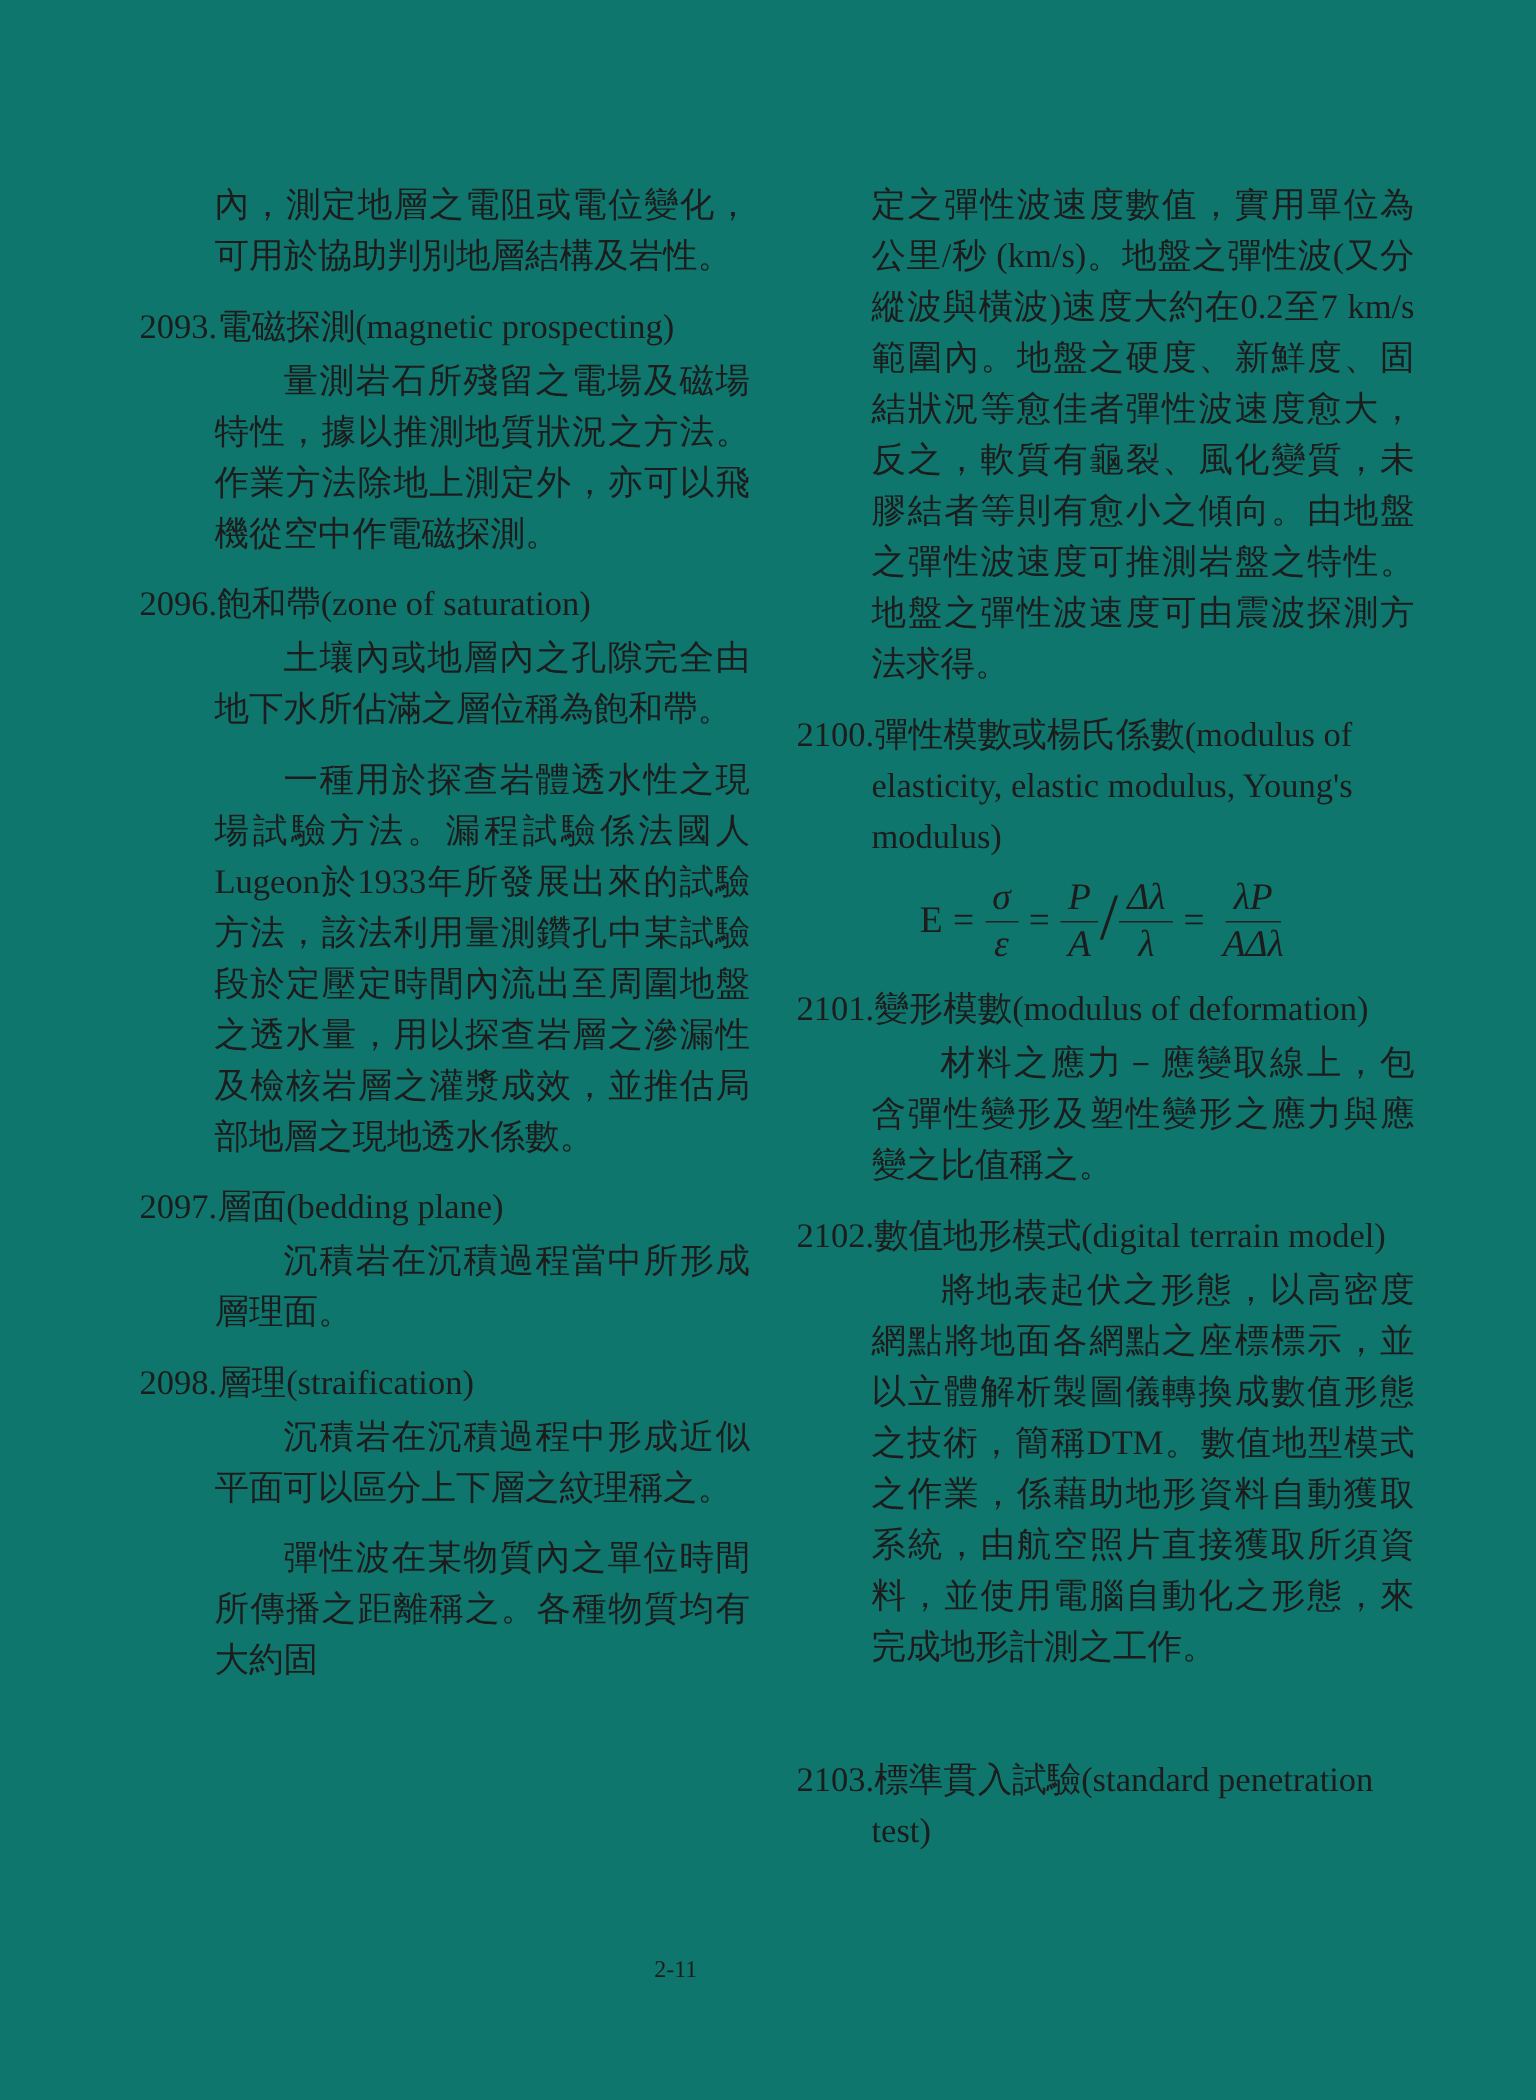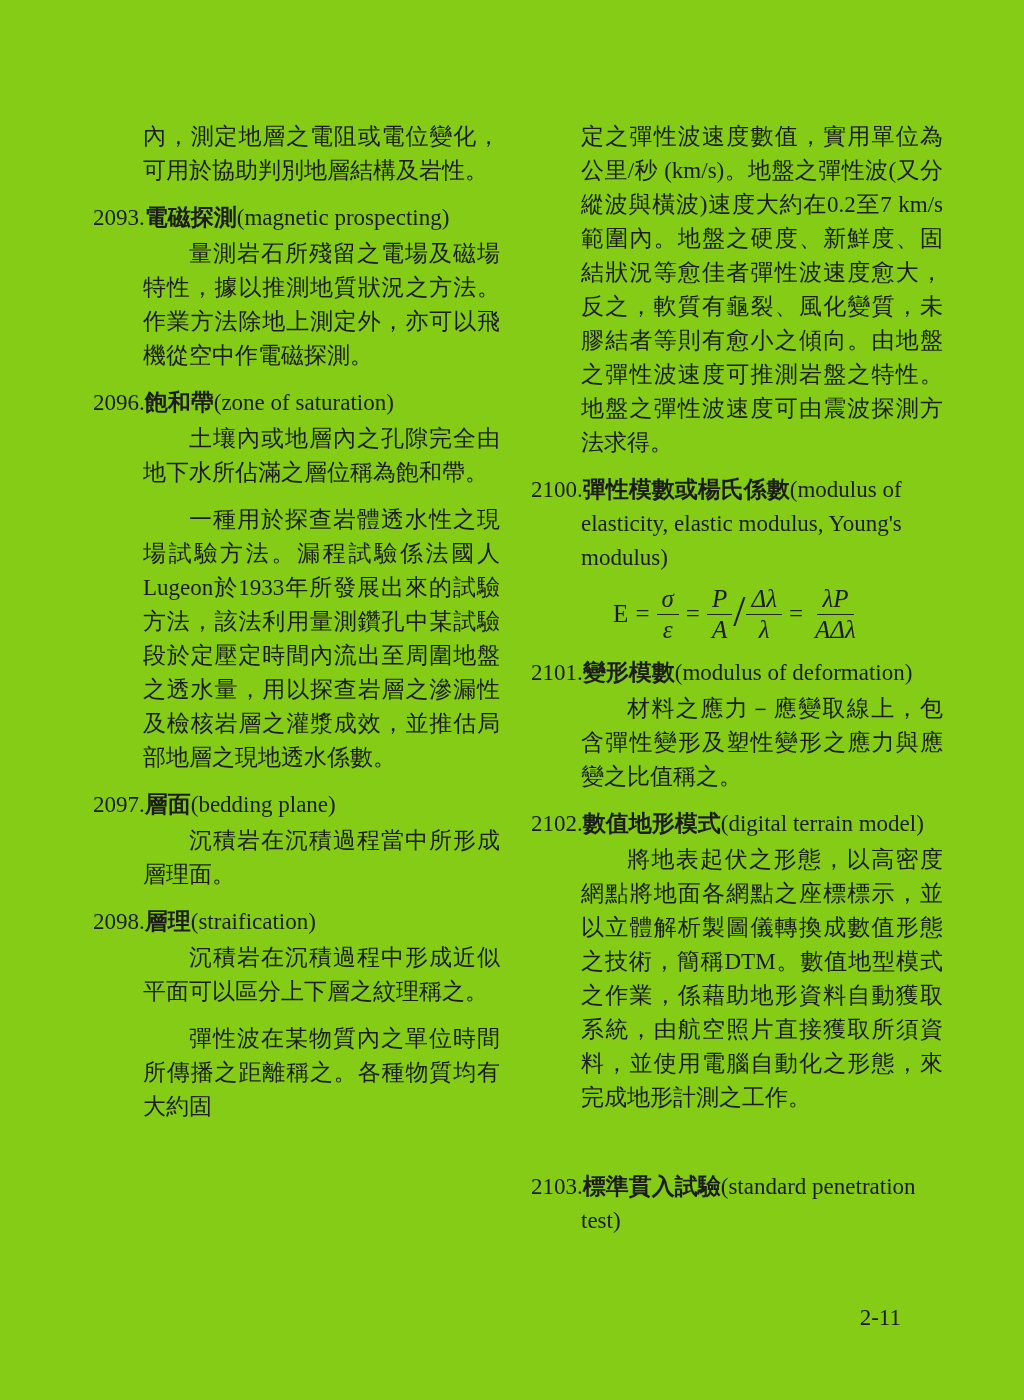--- a/index.html
+++ b/index.html
@@ -5,21 +5,21 @@
   html, body { margin: 0; padding: 0; background: #ffffff; }
   body {
     width: 1024px; height: 1400px;
     font-family: "Liberation Serif", "DejaVu Serif", serif;
     color: #1c1c1c;
     overflow: hidden;
   }
   .page {
     position: relative;
     width: 1024px; height: 1400px;
-    background: #84cc16;
+    background: #0f766e;
   }
   .columns {
     position: absolute;
     top: 120px; left: 93px;
     display: flex;
     gap: 31px;
   }
   .col { width: 410px; font-size: 23px; line-height: 34px; }
   .col-left { width: 407px; }
   .col-right { width: 412px; }
@@ -30,21 +30,21 @@
     padding-left: 50px;
     text-align: justify;
   }
   .entry { margin-top: 13px; }
   .entry-heading {
     padding-left: 50px;
     text-indent: -50px;
     text-align: left;
   }
   .entry-number { font-weight: normal; }
-  .entry-term { font-weight: bold; margin-top: 48px; }
+  .entry-term { font-weight: normal; margin-top: 48px; }
   .entry-english { font-weight: normal; margin-top: 44px; }
   .entry-definition {
     padding-left: 50px;
     text-indent: 2em;
     text-align: justify;
     margin-top: 2px;
   }
   .gap-before { margin-top: 55px; }
 
   .formula {
@@ -72,22 +72,22 @@
   .big-slash {
     font-size: 44px;
     font-style: normal;
     margin: 0 1px;
     transform: translateY(-2px);
   }
   .footer {
     position: absolute;
     top: 1305px; left: 0;
     width: 901px;
-    text-align: right;
-    font-size: 23px;
+    text-align: center;
+    font-size: 16px;
   }
 </style>
 </head>
 <body>
 
 <div class="page">
   <div class="columns">
 
     <div class="col col-left">
       <p class="continuation">內，測定地層之電阻或電位變化，可用於協助判別地層結構及岩性。</p>

